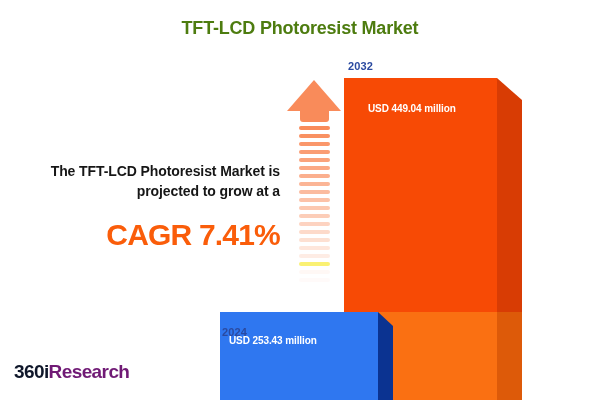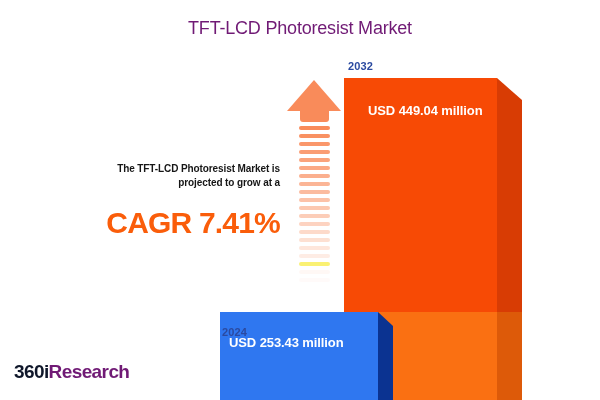--- a/index.html
+++ b/index.html
@@ -22,35 +22,35 @@
   }
 
   
   .title {
     position: absolute;
     top: 18px;
     left: 0;
     width: 600px;
     text-align: center;
     font-size: 18px;
-    font-weight: normal;
-    color: #701a75;
+    font-weight: bold;
+    color: #4d7c0f;
     letter-spacing: -0.2px;
   }
 
   
   .cagr-block {
     position: absolute;
     left: 12px;
     top: 162px;
     width: 268px;
     text-align: right;
   }
   .cagr-lead {
-    font-size: 10px;
+    font-size: 14px;
     font-weight: bold;
     color: #161616;
     line-height: 1.42;
     letter-spacing: -0.1px;
   }
   .cagr-value {
     margin-top: 16px;
     font-size: 30px;
     font-weight: bold;
     color: #fa5d0a;
@@ -122,21 +122,21 @@
   }
   .bar-label-year {
     position: absolute;
     font-size: 11px;
     font-weight: bold;
     color: #2b4aa0;
     letter-spacing: 0.1px;
   }
   .bar-value {
     position: absolute;
-    font-size: 13px;
+    font-size: 10px;
     font-weight: bold;
     color: #ffffff;
     letter-spacing: -0.1px;
     white-space: nowrap;
   }
 
   
   #bar-2032 {
     left: 344px;
     top: 78px;

